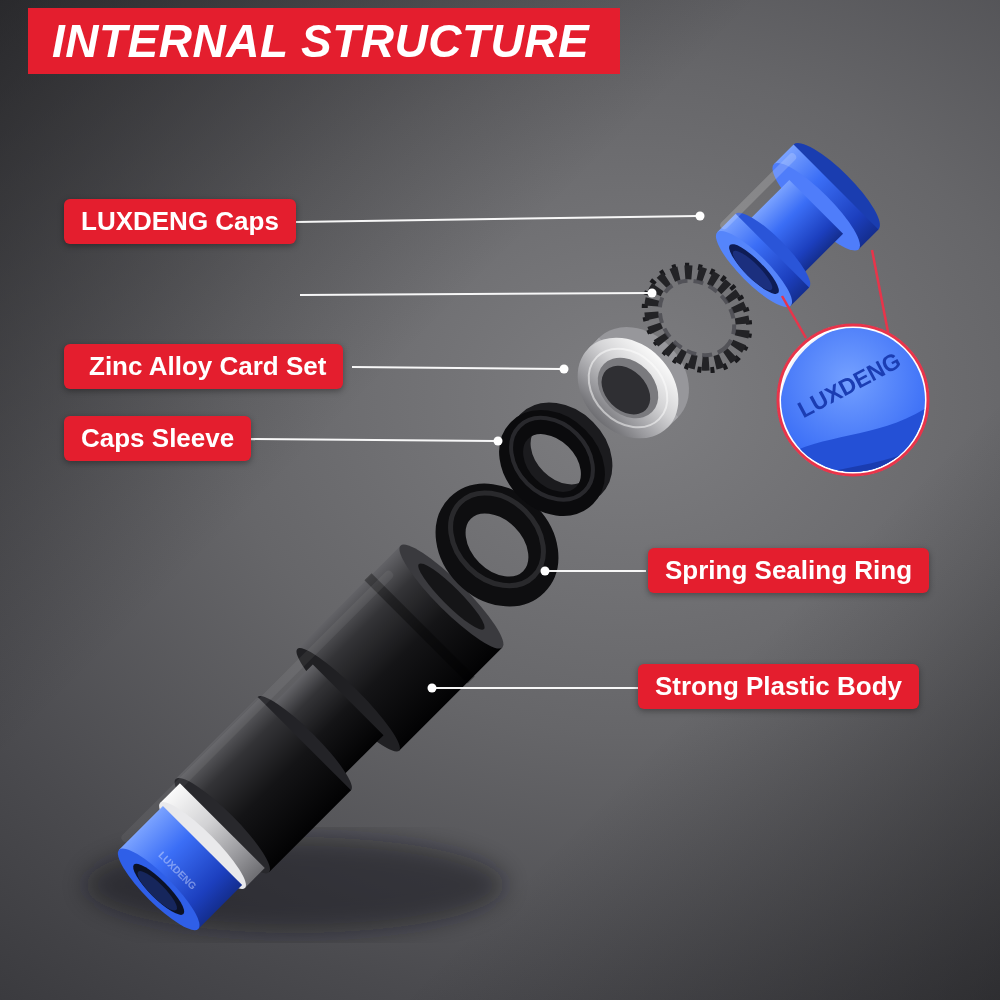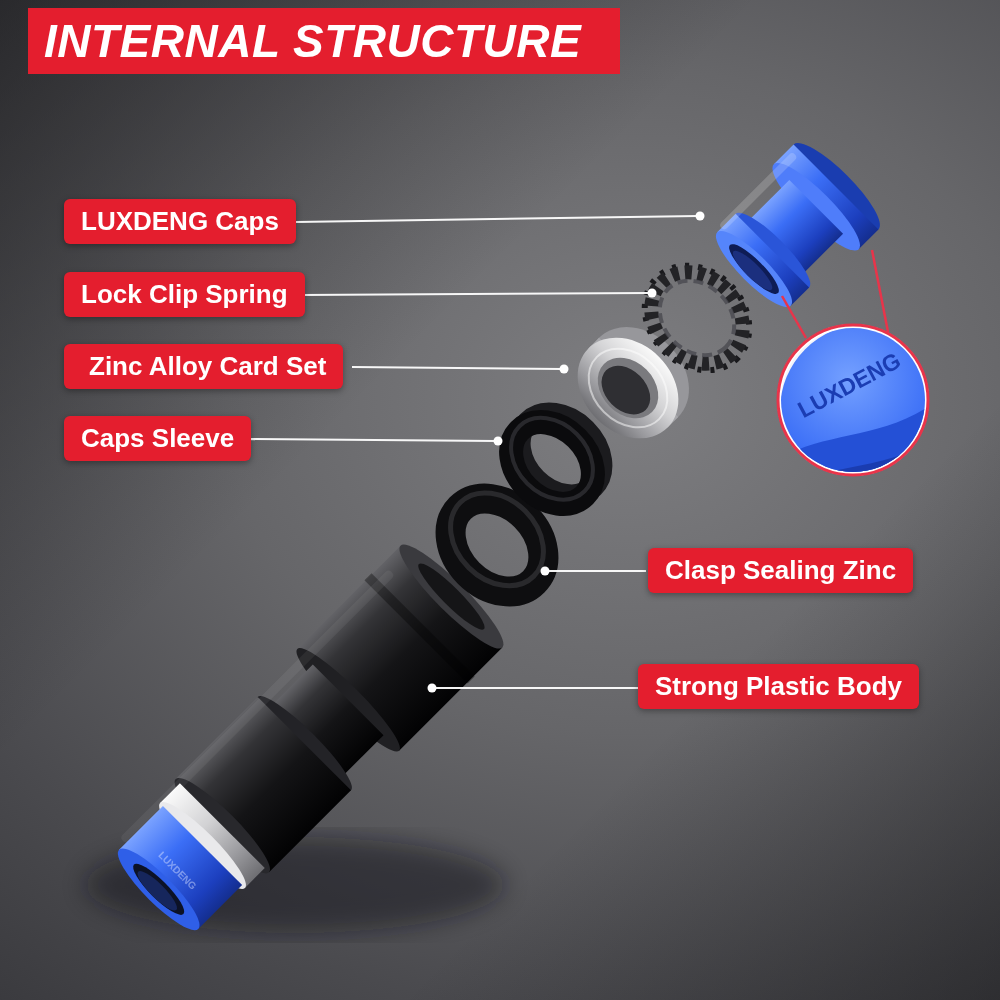--- a/index.html
+++ b/index.html
@@ -10,21 +10,21 @@
   .stage {
     position:relative; width:1000px; height:1000px;
     background:
       linear-gradient(135deg, rgba(18,18,20,0.55) 0%, rgba(18,18,20,0) 38%),
       linear-gradient(315deg, rgba(18,18,20,0.45) 0%, rgba(18,18,20,0) 30%),
       radial-gradient(1150px 950px at 63% 40%, #7e7e81 0%, #666669 35%, #4a4a4e 65%, #2d2d31 100%);
   }
   .banner {
     position:absolute; left:28px; top:8px; width:592px; height:66px;
     background:#e41e2e; display:flex; align-items:center;
-    padding-left:16px; box-sizing:border-box; z-index:3;
+    padding-left:24px; box-sizing:border-box; z-index:3;
   }
   .banner h1 {
     margin:0; font-size:46px; font-style:italic; font-weight:bold;
     color:#ffffff; letter-spacing:0.5px; white-space:nowrap;
   }
   .callout {
     position:absolute; background:#e41e2e; color:#ffffff;
     font-weight:bold; font-size:26px; padding:7px 17px;
     border-radius:6px; white-space:nowrap; z-index:3;
     box-shadow:0 2px 6px rgba(0,0,0,0.35);
@@ -167,19 +167,18 @@
       <circle cx="545" cy="571" r="4.5"></circle>
       <circle cx="432" cy="688" r="4.5"></circle>
     </g>
   </svg>
 
   <div class="banner">
     <h1>INTERNAL STRUCTURE</h1>
   </div>
 
   <div class="callout" id="callout-caps">LUXDENG Caps</div>
-  <div class="callout" id="callout-spring">Lock Clip Spring</div>
   <div class="callout" id="callout-cardset">Zinc Alloy Card Set</div>
   <div class="callout" id="callout-sleeve">Caps Sleeve</div>
-  <div class="callout" id="callout-sealing">Clasp Sealing Zinc</div>
+  <div class="callout" id="callout-sealing">Spring Sealing Ring</div>
   <div class="callout" id="callout-body">Strong Plastic Body</div>
 
 </div>
 
 </body></html>

